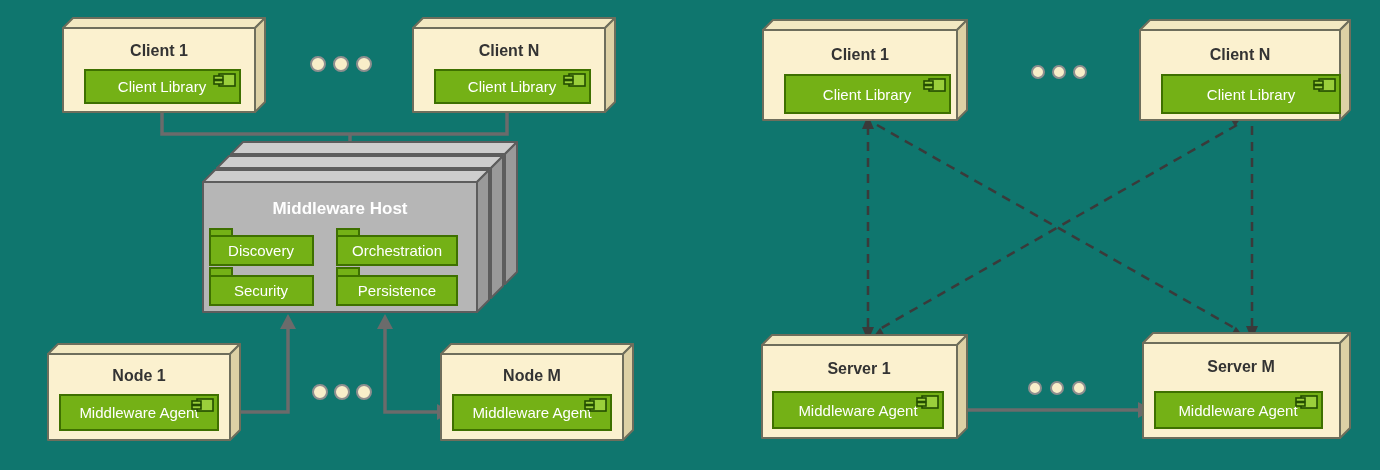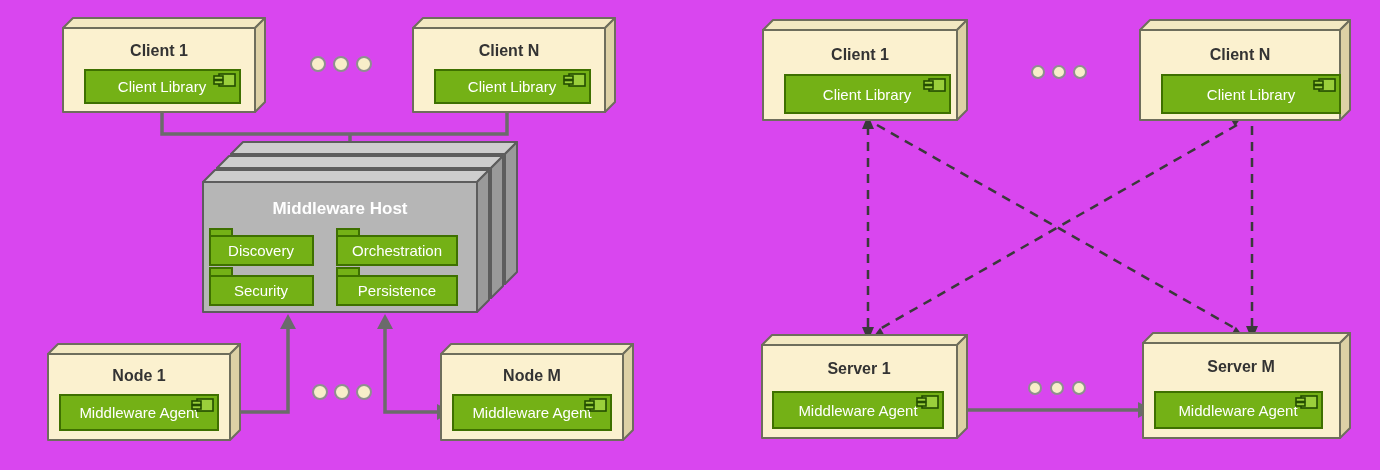--- a/index.html
+++ b/index.html
@@ -1,17 +1,17 @@
 <!DOCTYPE html>
 <html style="--node-fill: #FBF1CF; --node-top: #F3E9C2; --node-side: #DDD1A5; --node-border: #6E6E5C; --host-front: #B6B6B6; --host-top: #CDCDCD; --host-side: #9A9A9A; --host-border: #5D5D5D; --component-fill: #74B116; --component-border: #3E7000; --component-text: #FFFFFF; --title-text: #333333; --connector: #6B6B6B; --dashed: #3A3A3A; --dot-fill: #F8EEC9; --dot-stroke: #8F8F8F; --icon-fill: #9ACF3B; --icon-stroke: #234D00;"><head>
 <meta charset="utf-8">
 <style>
   html,body{margin:0;padding:0;background:#ffffff;}
   body{font-family:"Liberation Sans", sans-serif;}
-  .stage{width:1380px;height:470px;position:relative;background:#d946ef;overflow:hidden;text-align:right;}
+  .stage{width:1380px;height:470px;position:relative;background:#0f766e;overflow:hidden;text-align:right;}
   svg{display:block;}
 
   
   .cream-front{fill:var(--node-fill,#FBF1CF);stroke:var(--node-border,#6E6E5C);stroke-width:2;stroke-linejoin:round;}
   .cream-top{fill:var(--node-top,#F3E9C2);stroke:var(--node-border,#6E6E5C);stroke-width:2;stroke-linejoin:round;}
   .cream-side{fill:var(--node-side,#DDD1A5);stroke:var(--node-border,#6E6E5C);stroke-width:2;stroke-linejoin:round;}
 
   
   .gray-front{fill:var(--host-front,#B6B6B6);stroke:var(--host-border,#5D5D5D);stroke-width:2;stroke-linejoin:round;}
   .gray-top{fill:var(--host-top,#CDCDCD);stroke:var(--host-border,#5D5D5D);stroke-width:2;stroke-linejoin:round;}

